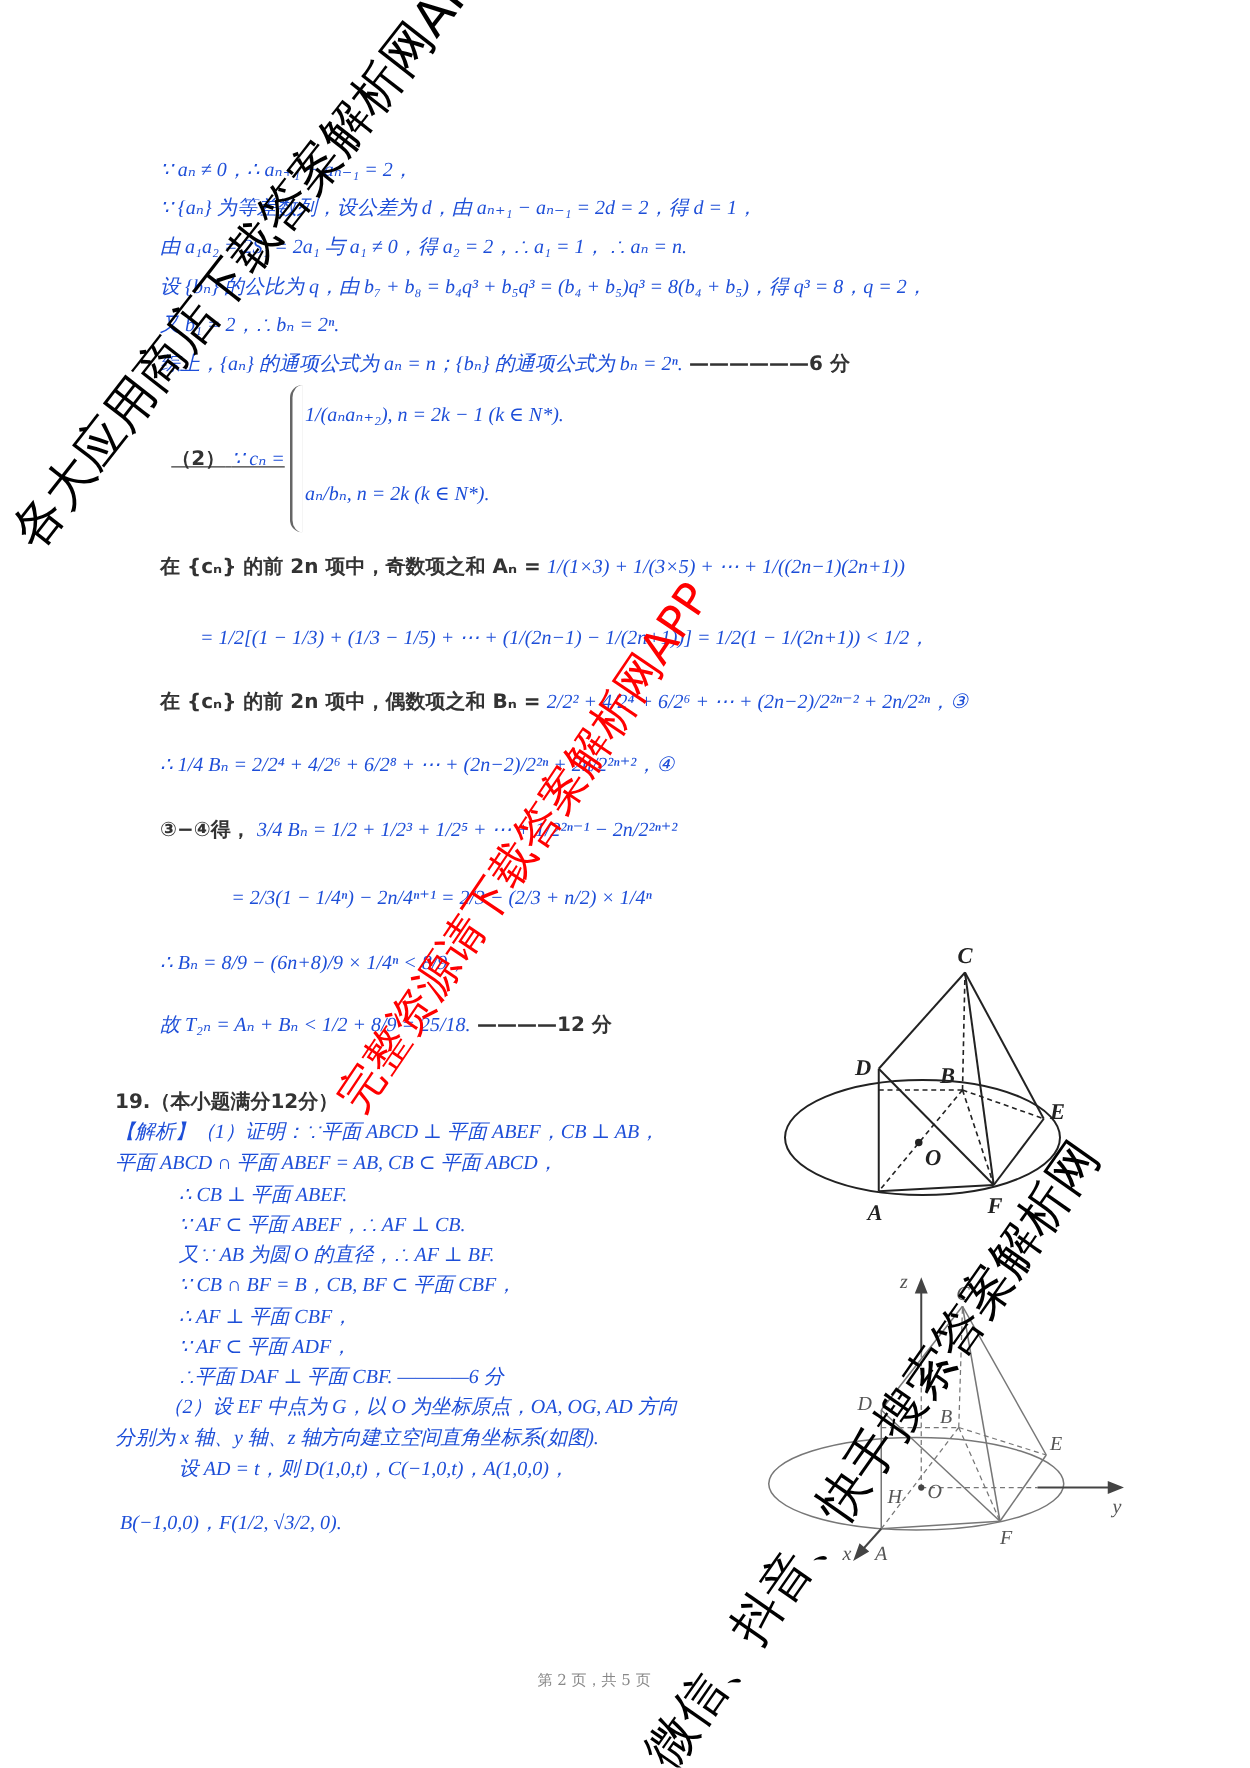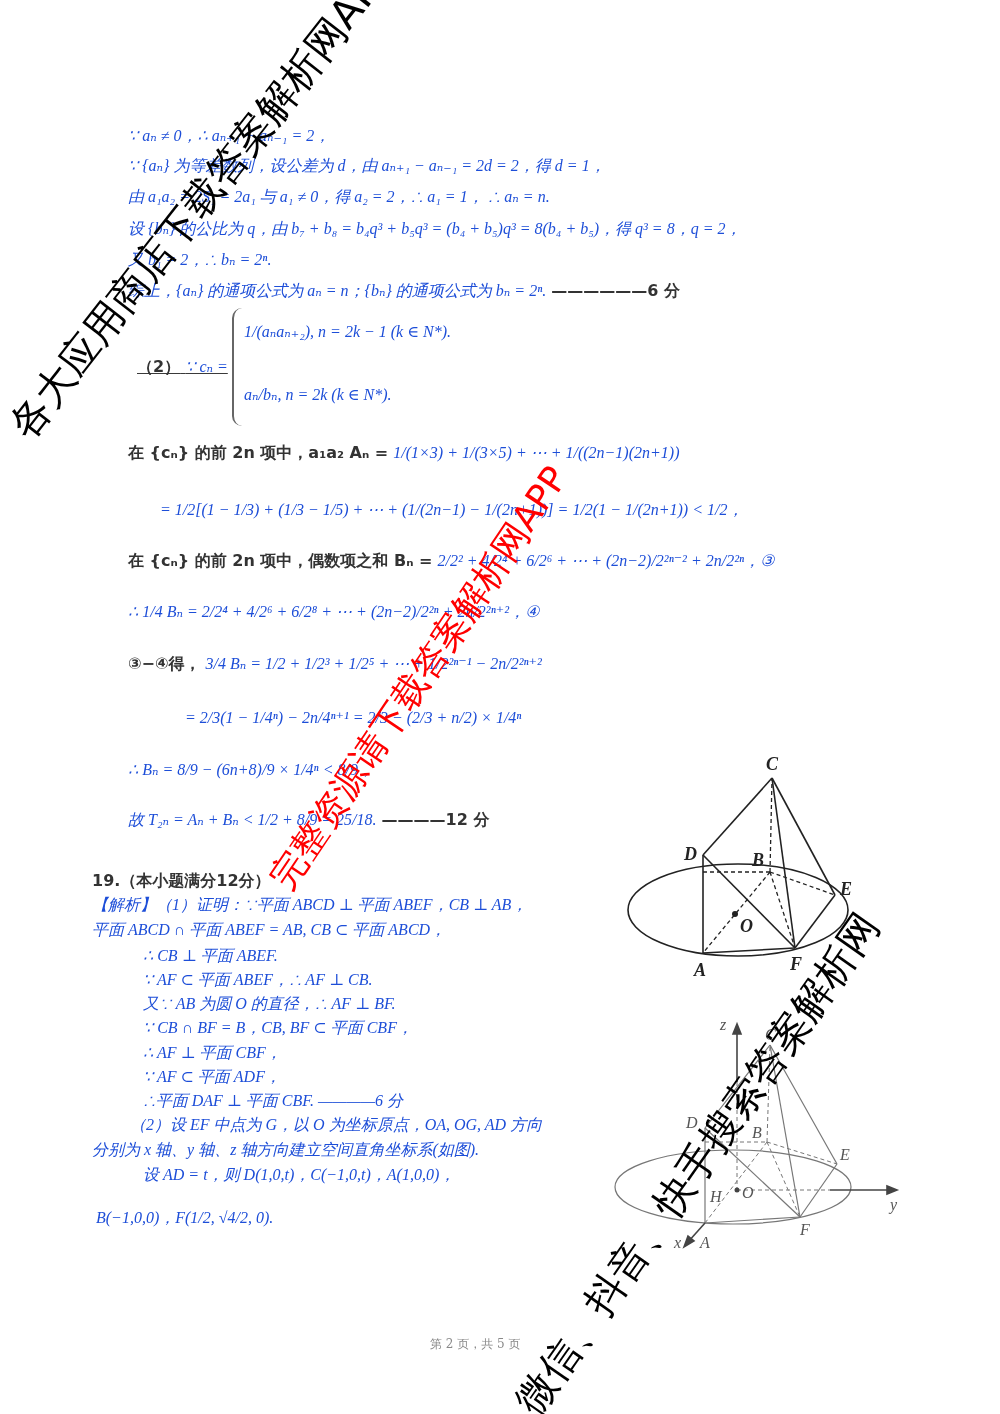--- a/index.html
+++ b/index.html
@@ -45,21 +45,21 @@
 </div>
 <div class="brace" style="left:232px;top:308px;width:8px;height:118px;"></div>
 <div class="line" style="left:244px;top:322px;">
   <span class="m">1/(aₙaₙ₊₂), n = 2k − 1 (k ∈ N*).</span>
 </div>
 <div class="line" style="left:244px;top:385px;text-align:right;">
   <span class="m">aₙ/bₙ, n = 2k (k ∈ N*).</span>
 </div>
 
 <div class="line" style="left:128px;top:443px;">
-  <span class="cn">在 {cₙ} 的前 2n 项中，a₁a₂ Aₙ =</span>
+  <span class="cn">在 {cₙ} 的前 2n 项中，奇数项之和 Aₙ =</span>
   <span class="m">1/(1×3) + 1/(3×5) + ⋯ + 1/((2n−1)(2n+1))</span>
 </div>
 <div class="line" style="left:160px;top:500px;">
   <span class="m">= 1/2[(1 − 1/3) + (1/3 − 1/5) + ⋯ + (1/(2n−1) − 1/(2n+1))] = 1/2(1 − 1/(2n+1)) &lt; 1/2，</span>
 </div>
 
 <div class="line" style="left:128px;top:551px;text-align:right;">
   <span class="cn">在 {cₙ} 的前 2n 项中，偶数项之和 Bₙ =</span>
   <span class="m">2/2² + 4/2⁴ + 6/2⁶ + ⋯ + (2n−2)/2²ⁿ⁻² + 2n/2²ⁿ，③</span>
 </div>
@@ -89,21 +89,21 @@
 <div class="line" style="left:143px;top:946px;"><span class="m">∴ CB ⊥ 平面 ABEF.</span></div>
 <div class="line" style="left:143px;top:970px;text-align:right;"><span class="m">∵ AF ⊂ 平面 ABEF，∴ AF ⊥ CB.</span></div>
 <div class="line" style="left:143px;top:994px;"><span class="m">又∵ AB 为圆 O 的直径，∴ AF ⊥ BF.</span></div>
 <div class="line" style="left:143px;top:1018px;"><span class="m">∵ CB ∩ BF = B，CB, BF ⊂ 平面 CBF，</span></div>
 <div class="line" style="left:143px;top:1043px;"><span class="m">∴ AF ⊥ 平面 CBF，</span></div>
 <div class="line" style="left:143px;top:1067px;"><span class="m">∵ AF ⊂ 平面 ADF，</span></div>
 <div class="line" style="left:143px;top:1091px;"><span class="m">∴平面 DAF ⊥ 平面 CBF. ————6 分</span></div>
 <div class="line" style="left:130px;top:1115px;"><span class="m">（2）设 EF 中点为 G，以 O 为坐标原点，OA, OG, AD 方向</span></div>
 <div class="line" style="left:92px;top:1140px;"><span class="m">分别为 x 轴、y 轴、z 轴方向建立空间直角坐标系(如图).</span></div>
 <div class="line" style="left:143px;top:1165px;"><span class="m">设 AD = t，则 D(1,0,t)，C(−1,0,t)，A(1,0,0)，</span></div>
-<div class="line" style="left:96px;top:1208px;"><span class="m">B(−1,0,0)，F(1/2, √4/2, 0).</span></div>
+<div class="line" style="left:96px;top:1208px;"><span class="m">B(−1,0,0)，F(1/2, √3/2, 0).</span></div>
 
 <svg style="position:absolute;left:620px;top:750px;" width="250" height="230" viewBox="0 0 250 230">
   <g stroke="#222" stroke-width="1.6" fill="none">
     <ellipse cx="118" cy="160" rx="110" ry="46"></ellipse>
     <line x1="152" y1="28" x2="83" y2="105"></line>
     <line x1="83" y1="105" x2="83" y2="203"></line>
     <line x1="83" y1="105" x2="175" y2="198"></line>
     <line x1="152" y1="28" x2="175" y2="198"></line>
     <line x1="152" y1="28" x2="215" y2="145"></line>
     <line x1="215" y1="145" x2="175" y2="198"></line>

